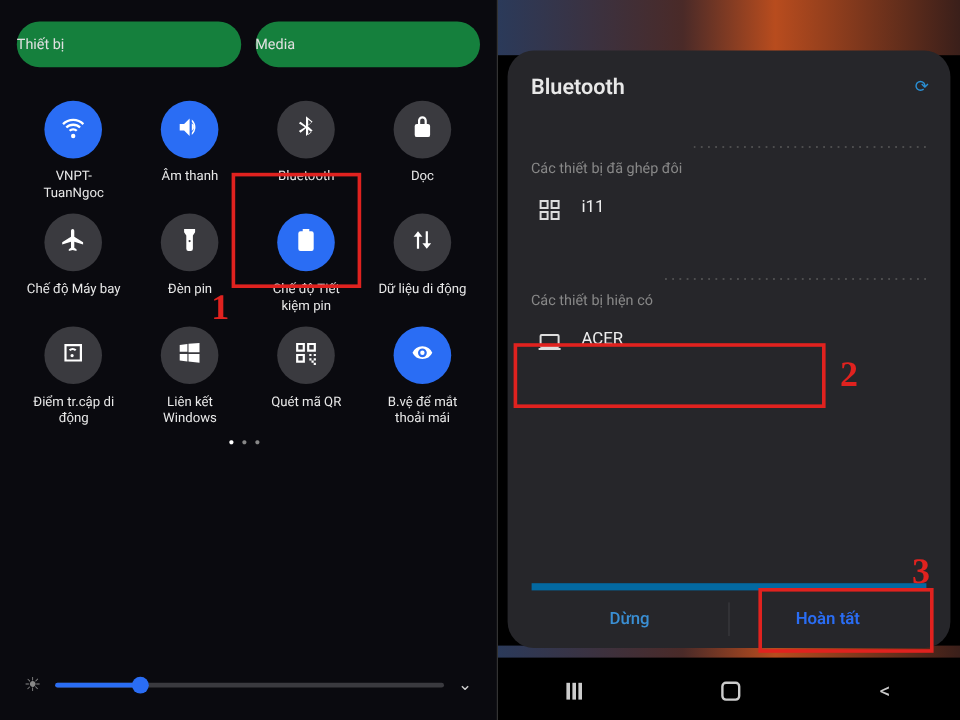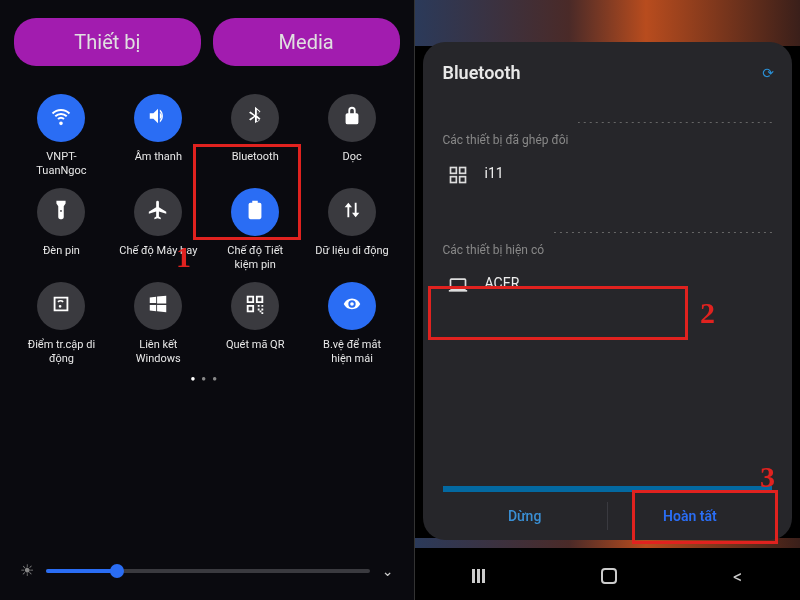--- a/index.html
+++ b/index.html
@@ -15,26 +15,26 @@
     flex: 1;
     position: relative;
   }
   .left-panel { background: #0a0a0f; border-right: 1px solid #333; padding: 18px 14px; }
   .right-panel { background: #000; }
 
   
   .tabs { display: flex; gap: 12px; margin-bottom: 28px; }
   .tab {
     flex: 1;
-    background: #a21caf;
+    background: #15803d;
     border-radius: 22px;
     padding: 12px 0;
-    text-align: center;
+    text-align: left;
     color: #e0e0e0;
-    font-size: 20px;
+    font-size: 12px;
   }
 
   
   .tiles {
     display: grid;
     grid-template-columns: repeat(4, 1fr);
     gap: 10px 2px;
     margin-bottom: 8px;
   }
   .tile {
@@ -200,34 +200,34 @@
           <span><svg viewBox="0 0 24 24">
               <path d="M12 2a4 4 0 014 4v3h1a2 2 0 012 2v8a2 2 0 01-2 2H7a2 2 0 01-2-2v-8a2 2 0 012-2h1V6a4 4 0 014-4zm-2 7h4V6a2 2 0 10-4 0v3z"></path>
             </svg></span>
         </div>
       <div class="label">Dọc</div>
     </div>
 
     <div class="tile">
       <div class="circle">
           <span><svg viewBox="0 0 24 24">
+              <path d="M21 16v-2l-8-5V3.5a1.5 1.5 0 10-3 0V9l-8 5v2l8-2.5V19l-2 1.5V22l3.5-1 3.5 1v-1.5L13 19v-5.5l8 2.5z"></path>
+            </svg></span>
+        </div>
+      <div class="label">Chế độ Máy bay</div>
+    </div>
+    <div class="tile">
+      <div class="circle">
+          <span><svg viewBox="0 0 24 24">
               <path d="M7 2h10v3l-2 3v12a2 2 0 01-2 2h-2a2 2 0 01-2-2V8L7 5V2zm5 10a1 1 0 100 2 1 1 0 000-2z"></path>
             </svg></span>
         </div>
       <div class="label">Đèn pin</div>
     </div>
     <div class="tile">
-      <div class="circle">
-          <span><svg viewBox="0 0 24 24">
-              <path d="M21 16v-2l-8-5V3.5a1.5 1.5 0 10-3 0V9l-8 5v2l8-2.5V19l-2 1.5V22l3.5-1 3.5 1v-1.5L13 19v-5.5l8 2.5z"></path>
-            </svg></span>
-        </div>
-      <div class="label">Chế độ Máy bay</div>
-    </div>
-    <div class="tile">
       <div class="circle active">
           <span><svg viewBox="0 0 24 24">
               <path d="M15 2h-6v2H7a2 2 0 00-2 2v14a2 2 0 002 2h10a2 2 0 002-2V6a2 2 0 00-2-2h-2V2zm-3 5l-3 6h2v5l3-6h-2V7z"></path>
             </svg></span>
         </div>
       <div class="label">Chế độ Tiết kiệm pin</div>
     </div>
     <div class="tile">
       <div class="circle">
           <span><svg viewBox="0 0 24 24">
@@ -260,21 +260,21 @@
             </svg></span>
         </div>
       <div class="label">Quét mã QR</div>
     </div>
     <div class="tile">
       <div class="circle active">
           <span><svg viewBox="0 0 24 24">
               <path d="M12 6a10 10 0 019 6 10 10 0 01-18 0 10 10 0 019-6zm0 2a4 4 0 100 8 4 4 0 000-8zm0 2a2 2 0 110 4 2 2 0 010-4z"></path>
             </svg></span>
         </div>
-      <div class="label">B.vệ để mắt hiện mái</div>
+      <div class="label">B.vệ để mắt thoải mái</div>
     </div>
   </div>
 
   <div class="dots"><span class="active">●</span><span>●</span><span>●</span></div>
 
   <div class="brightness">
     <span class="bright-sun">☀</span>
     <div class="slider">
       <div class="fill"></div>
         <div class="thumb"></div>

